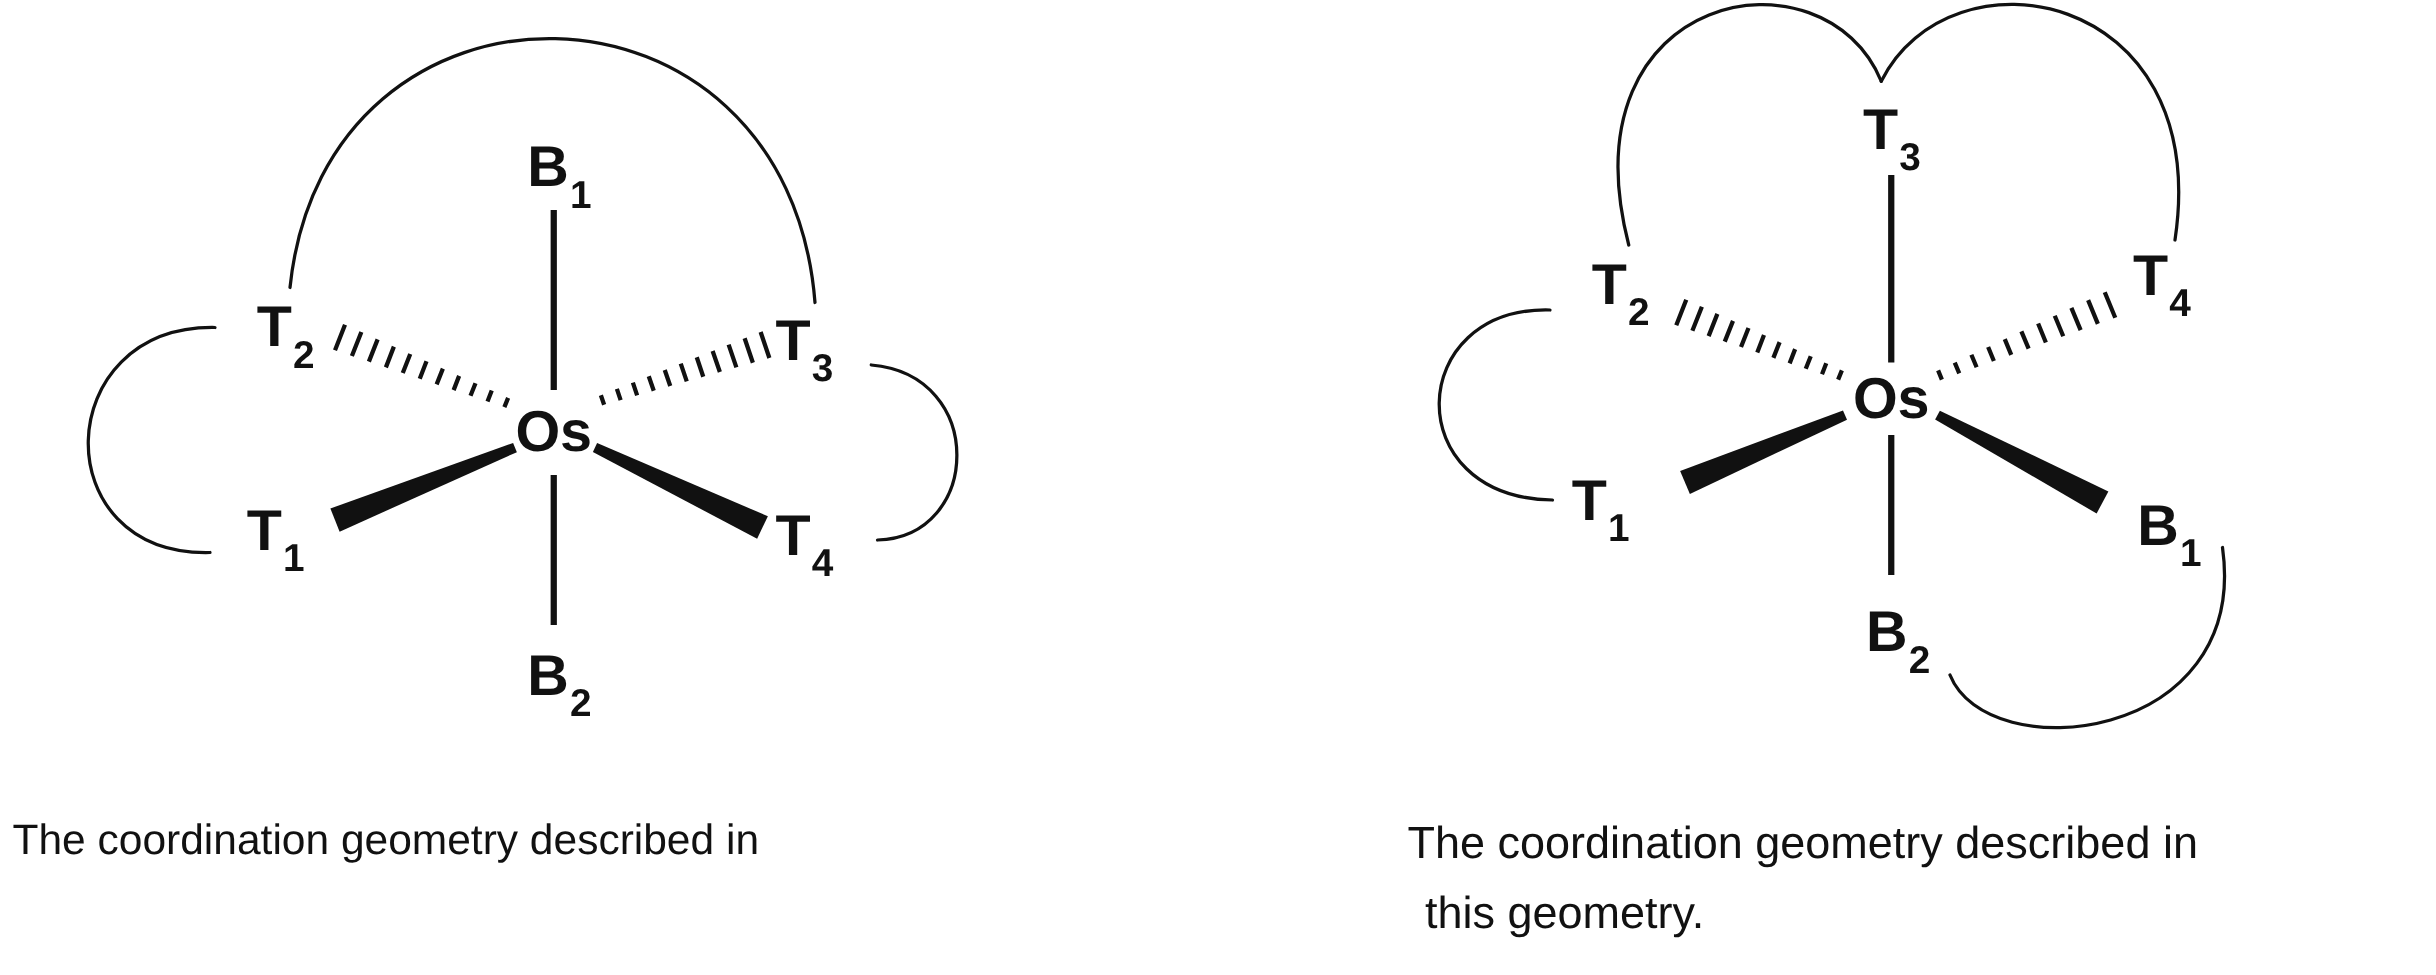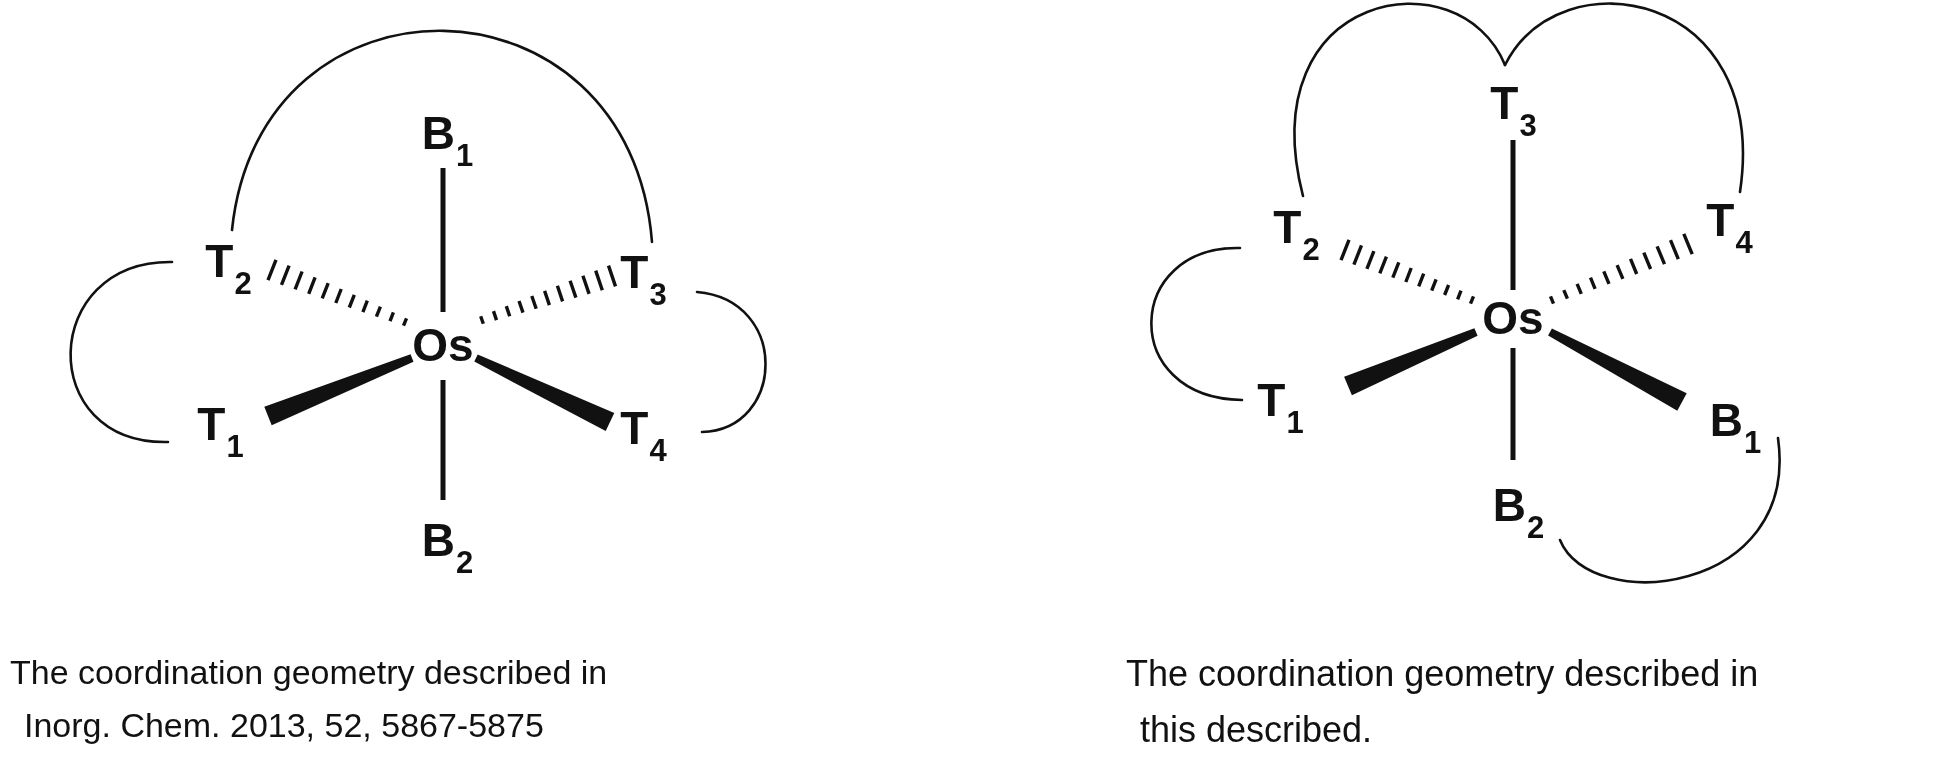--- a/index.html
+++ b/index.html
@@ -64,31 +64,30 @@
   <div class="layer">
     <div class="lbl" style="left:447px;top:133px"><span>B</span><sub>1</sub></div>
     <div class="lbl" style="left:228px;top:261px"><span>T</span><sub>2</sub></div>
     <div class="lbl" style="left:643px;top:272px"><span>T</span><sub>3</sub></div>
     <div class="lbl os" style="left:443px;top:345px">Os</div>
     <div class="lbl" style="left:220px;top:424px"><span>T</span><sub>1</sub></div>
     <div class="lbl" style="left:643px;top:428px"><span>T</span><sub>4</sub></div>
     <div class="lbl" style="left:447px;top:540px"><span>B</span><sub>2</sub></div>
     <div class="caption" style="left:10px;top:646px">
       <div class="l1">The coordination geometry described in</div>
-      <div class="l2">Inorg. Chem. 2013, 52, 5867-5875</div>
     </div>
   </div>
 
   <div class="layer">
     <div class="lbl" style="left:1513px;top:103px"><span>T</span><sub>3</sub></div>
     <div class="lbl" style="left:1296px;top:227px"><span>T</span><sub>2</sub></div>
     <div class="lbl" style="left:1729px;top:220px"><span>T</span><sub>4</sub></div>
     <div class="lbl os" style="left:1513px;top:318px">Os</div>
     <div class="lbl" style="left:1280px;top:400px"><span>T</span><sub>1</sub></div>
     <div class="lbl" style="left:1735px;top:420px"><span>B</span><sub>1</sub></div>
     <div class="lbl" style="left:1518px;top:505px"><span>B</span><sub>2</sub></div>
     <div class="caption right" style="left:1126px;top:646px">
       <div class="l1">The coordination geometry described in</div>
-      <div class="l2">this described.</div>
+      <div class="l2">this geometry.</div>
     </div>
   </div>
 
 </div>
 
 </body></html>

